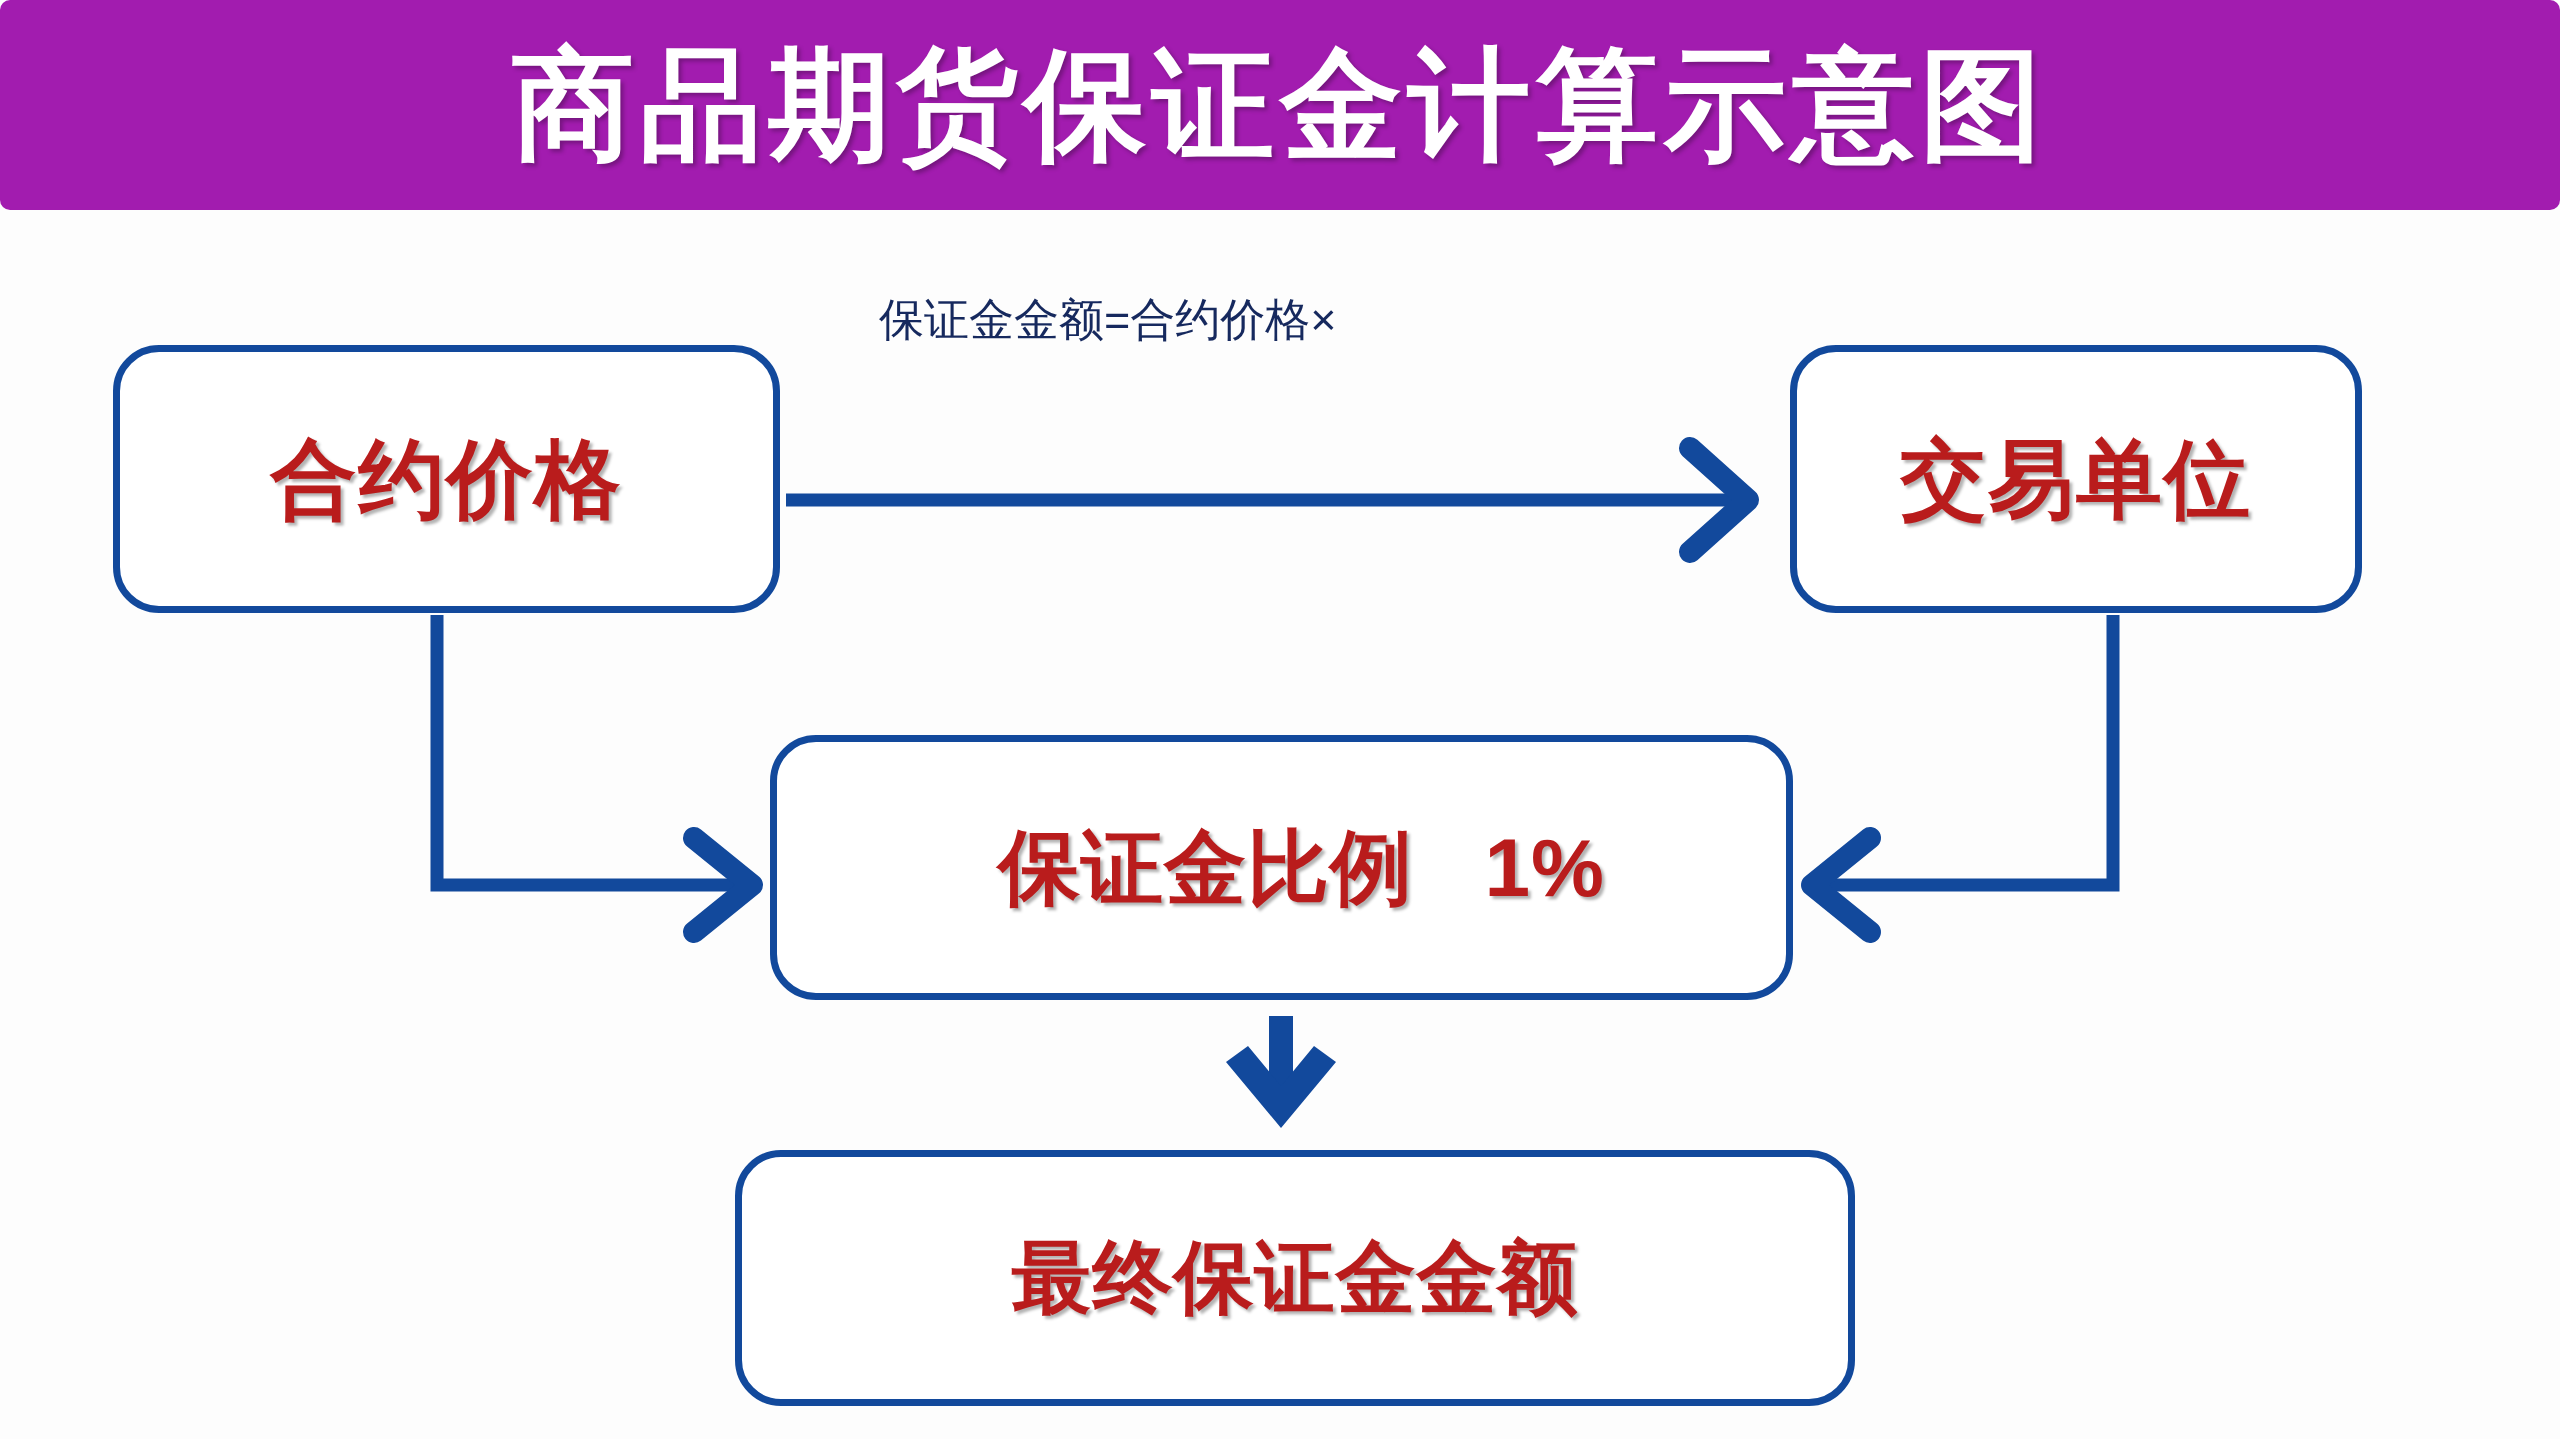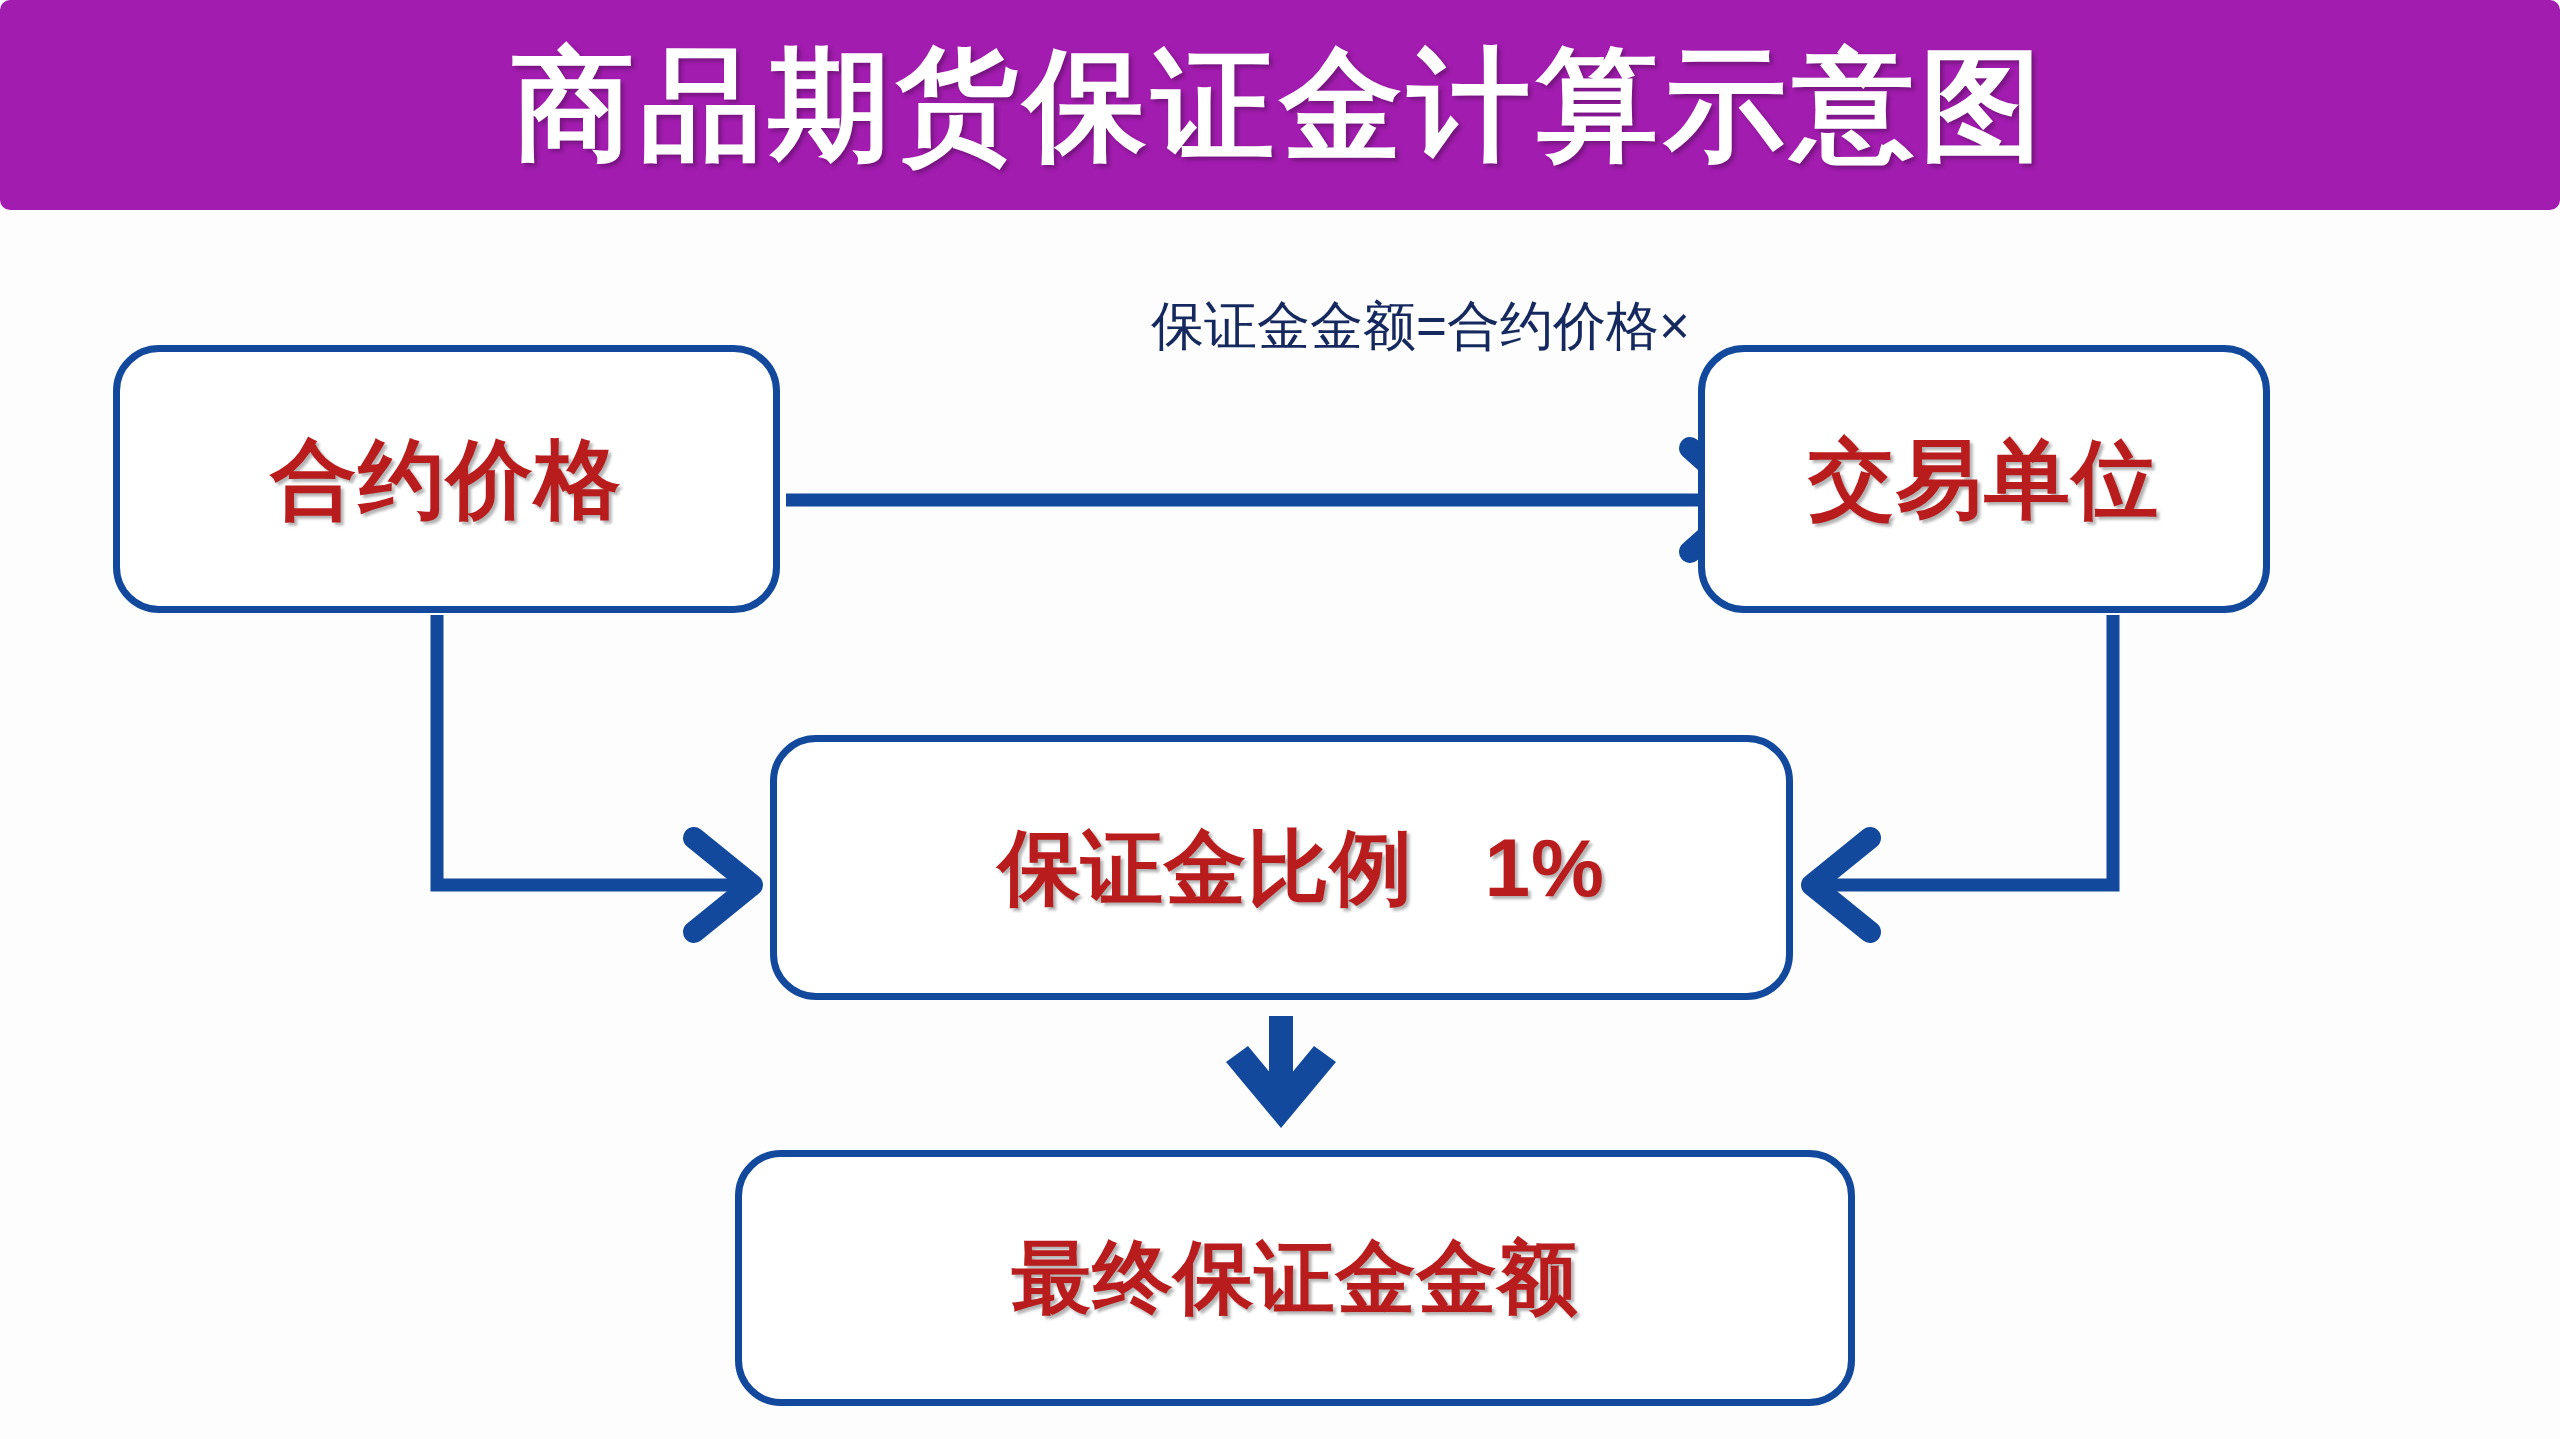--- a/index.html
+++ b/index.html
@@ -75,21 +75,21 @@
 
   #node-contract-price {
     left: 113px;
     top: 135px;
     width: 667px;
     height: 268px;
     font-size: 86px;
     letter-spacing: 2px;
   }
   #node-trading-unit {
-    left: 1698px;
+    left: 1790px;
     top: 135px;
     width: 572px;
     height: 268px;
     font-size: 86px;
     letter-spacing: 2px;
   }
   #node-margin-ratio {
     left: 770px;
     top: 525px;
     width: 1023px;
@@ -103,26 +103,26 @@
     top: 940px;
     width: 1120px;
     height: 256px;
     font-size: 80px;
     letter-spacing: 1px;
   }
 
   
   #formula {
     position: absolute;
-    left: 900px;
+    left: 879px;
     top: 78px;
     width: 790px;
-    text-align: right;
+    text-align: left;
     color: #16295e;
-    font-size: 53px;
+    font-size: 45px;
     font-weight: normal;
     line-height: 1.42;
     letter-spacing: 0px;
     white-space: nowrap;
   }
   #formula .fline { display: block; }
 
   
   #connectors {
     position: absolute;

